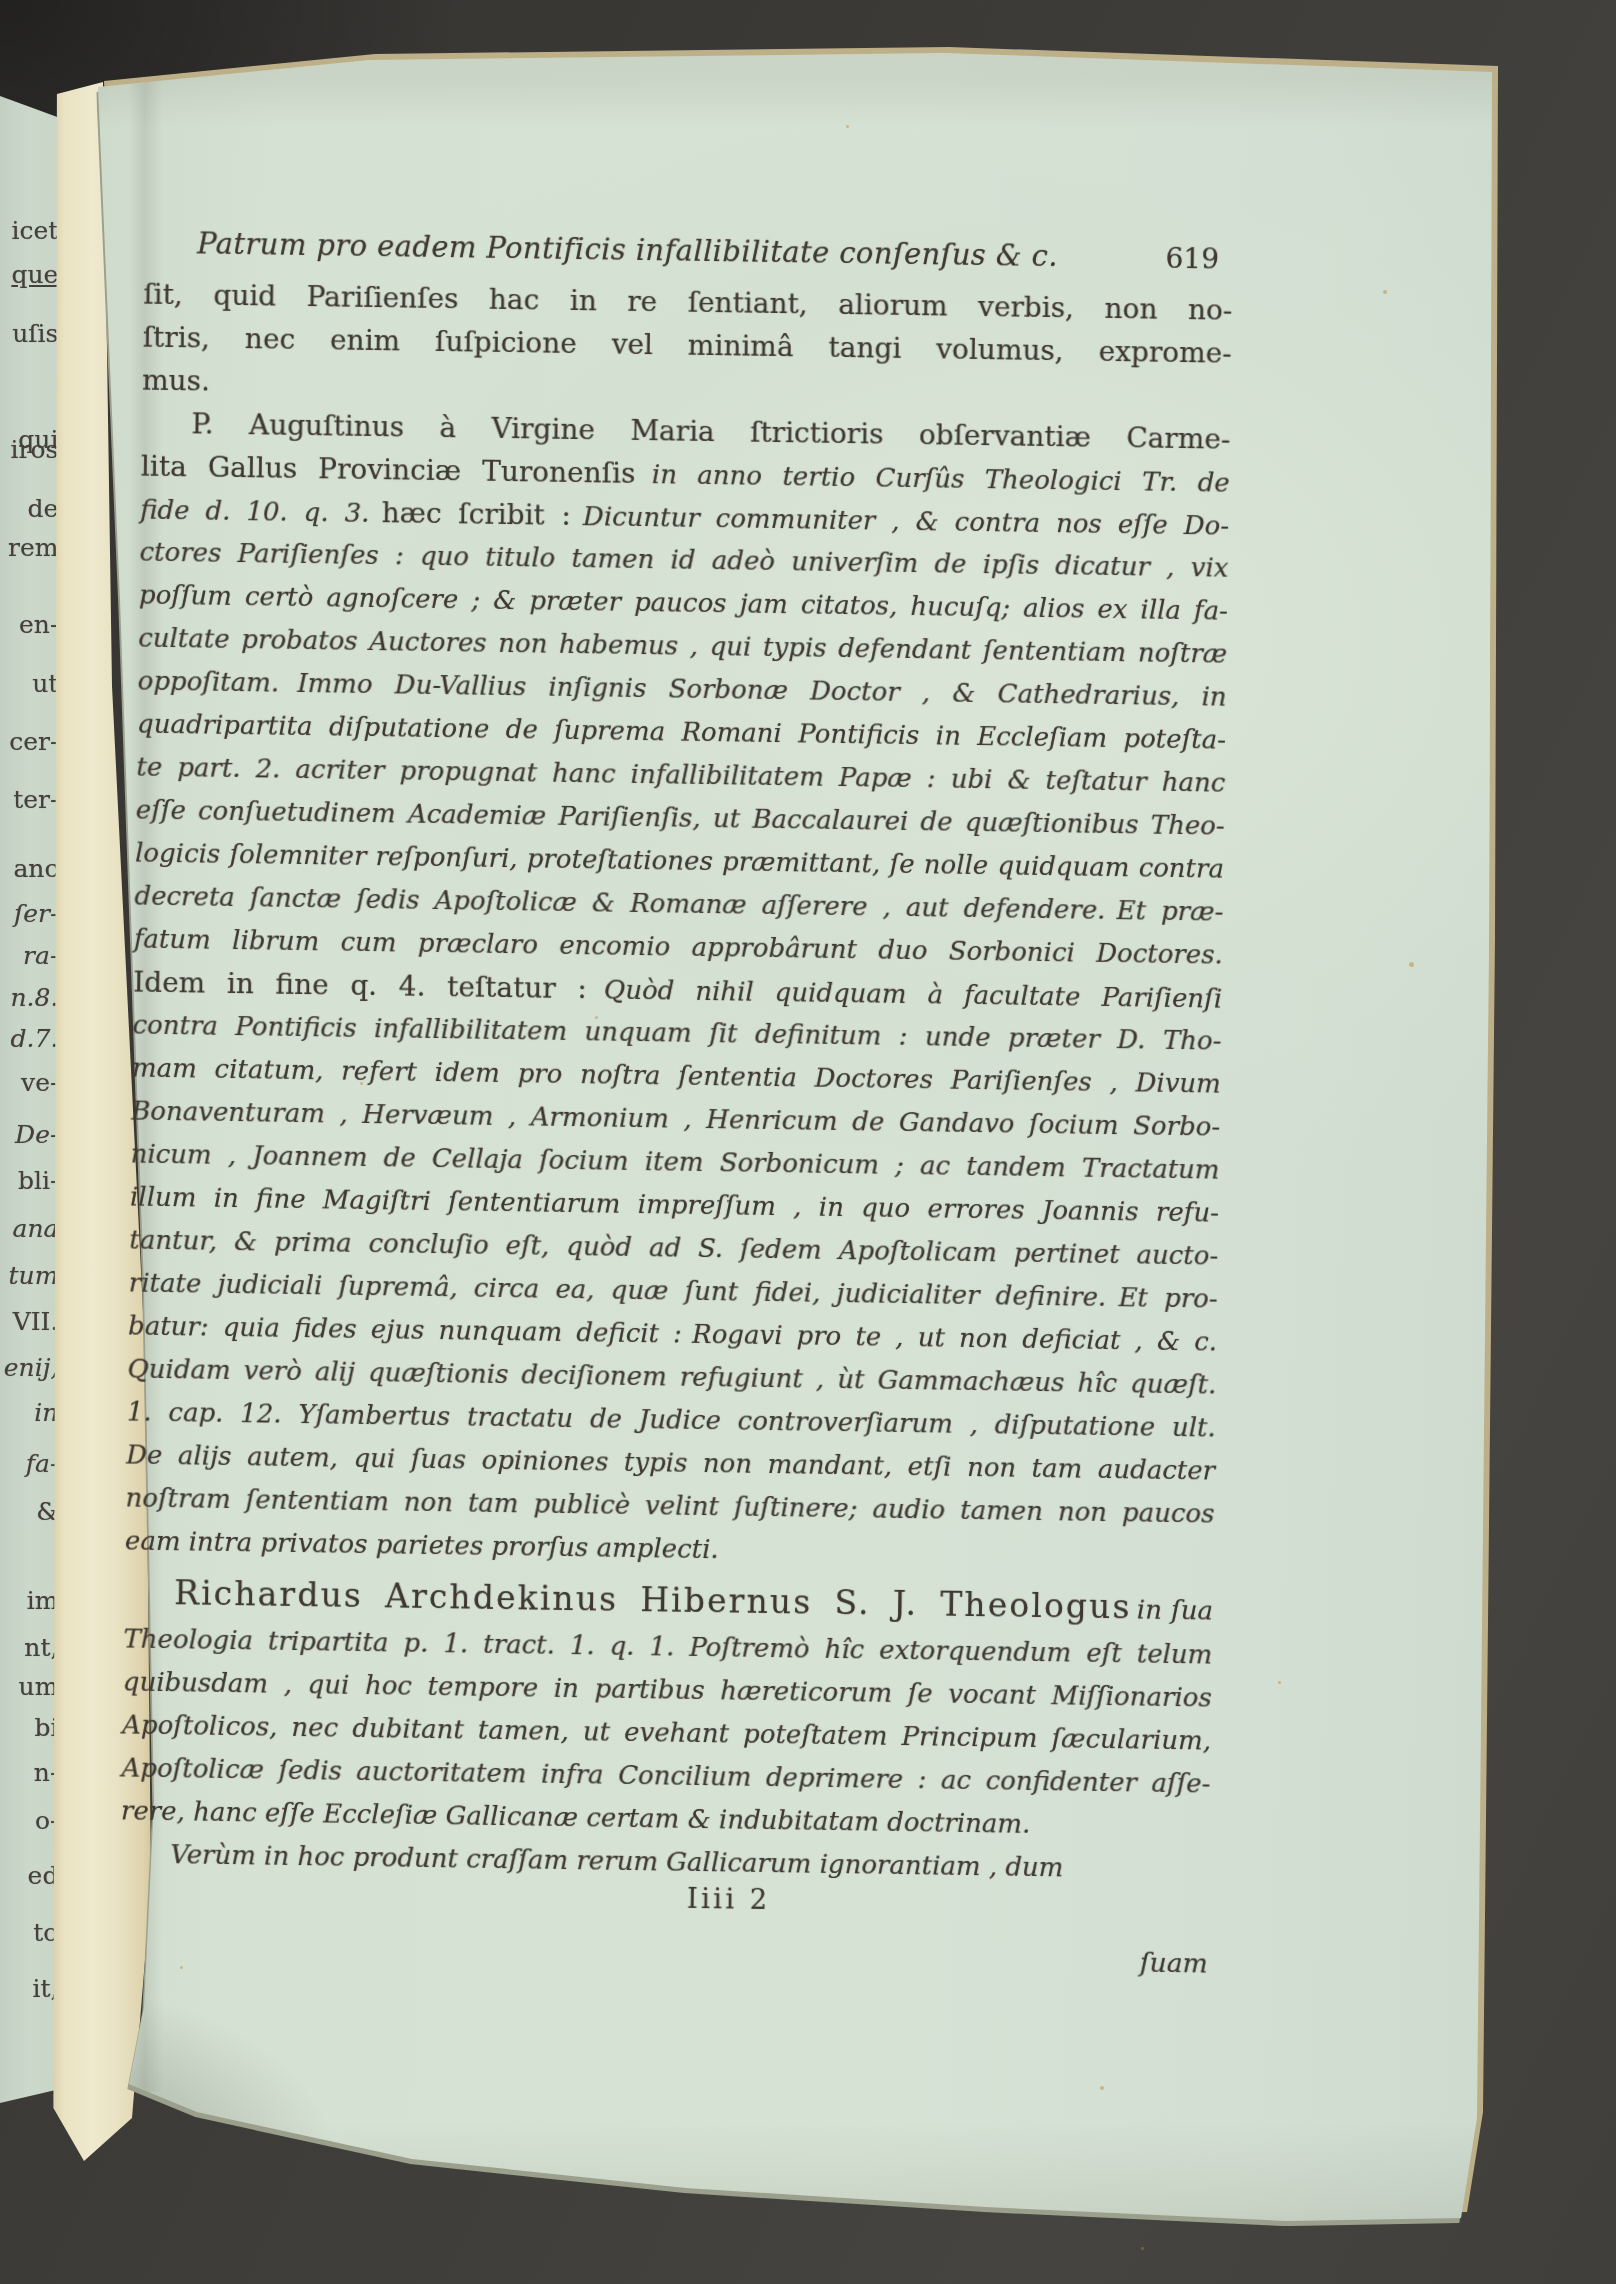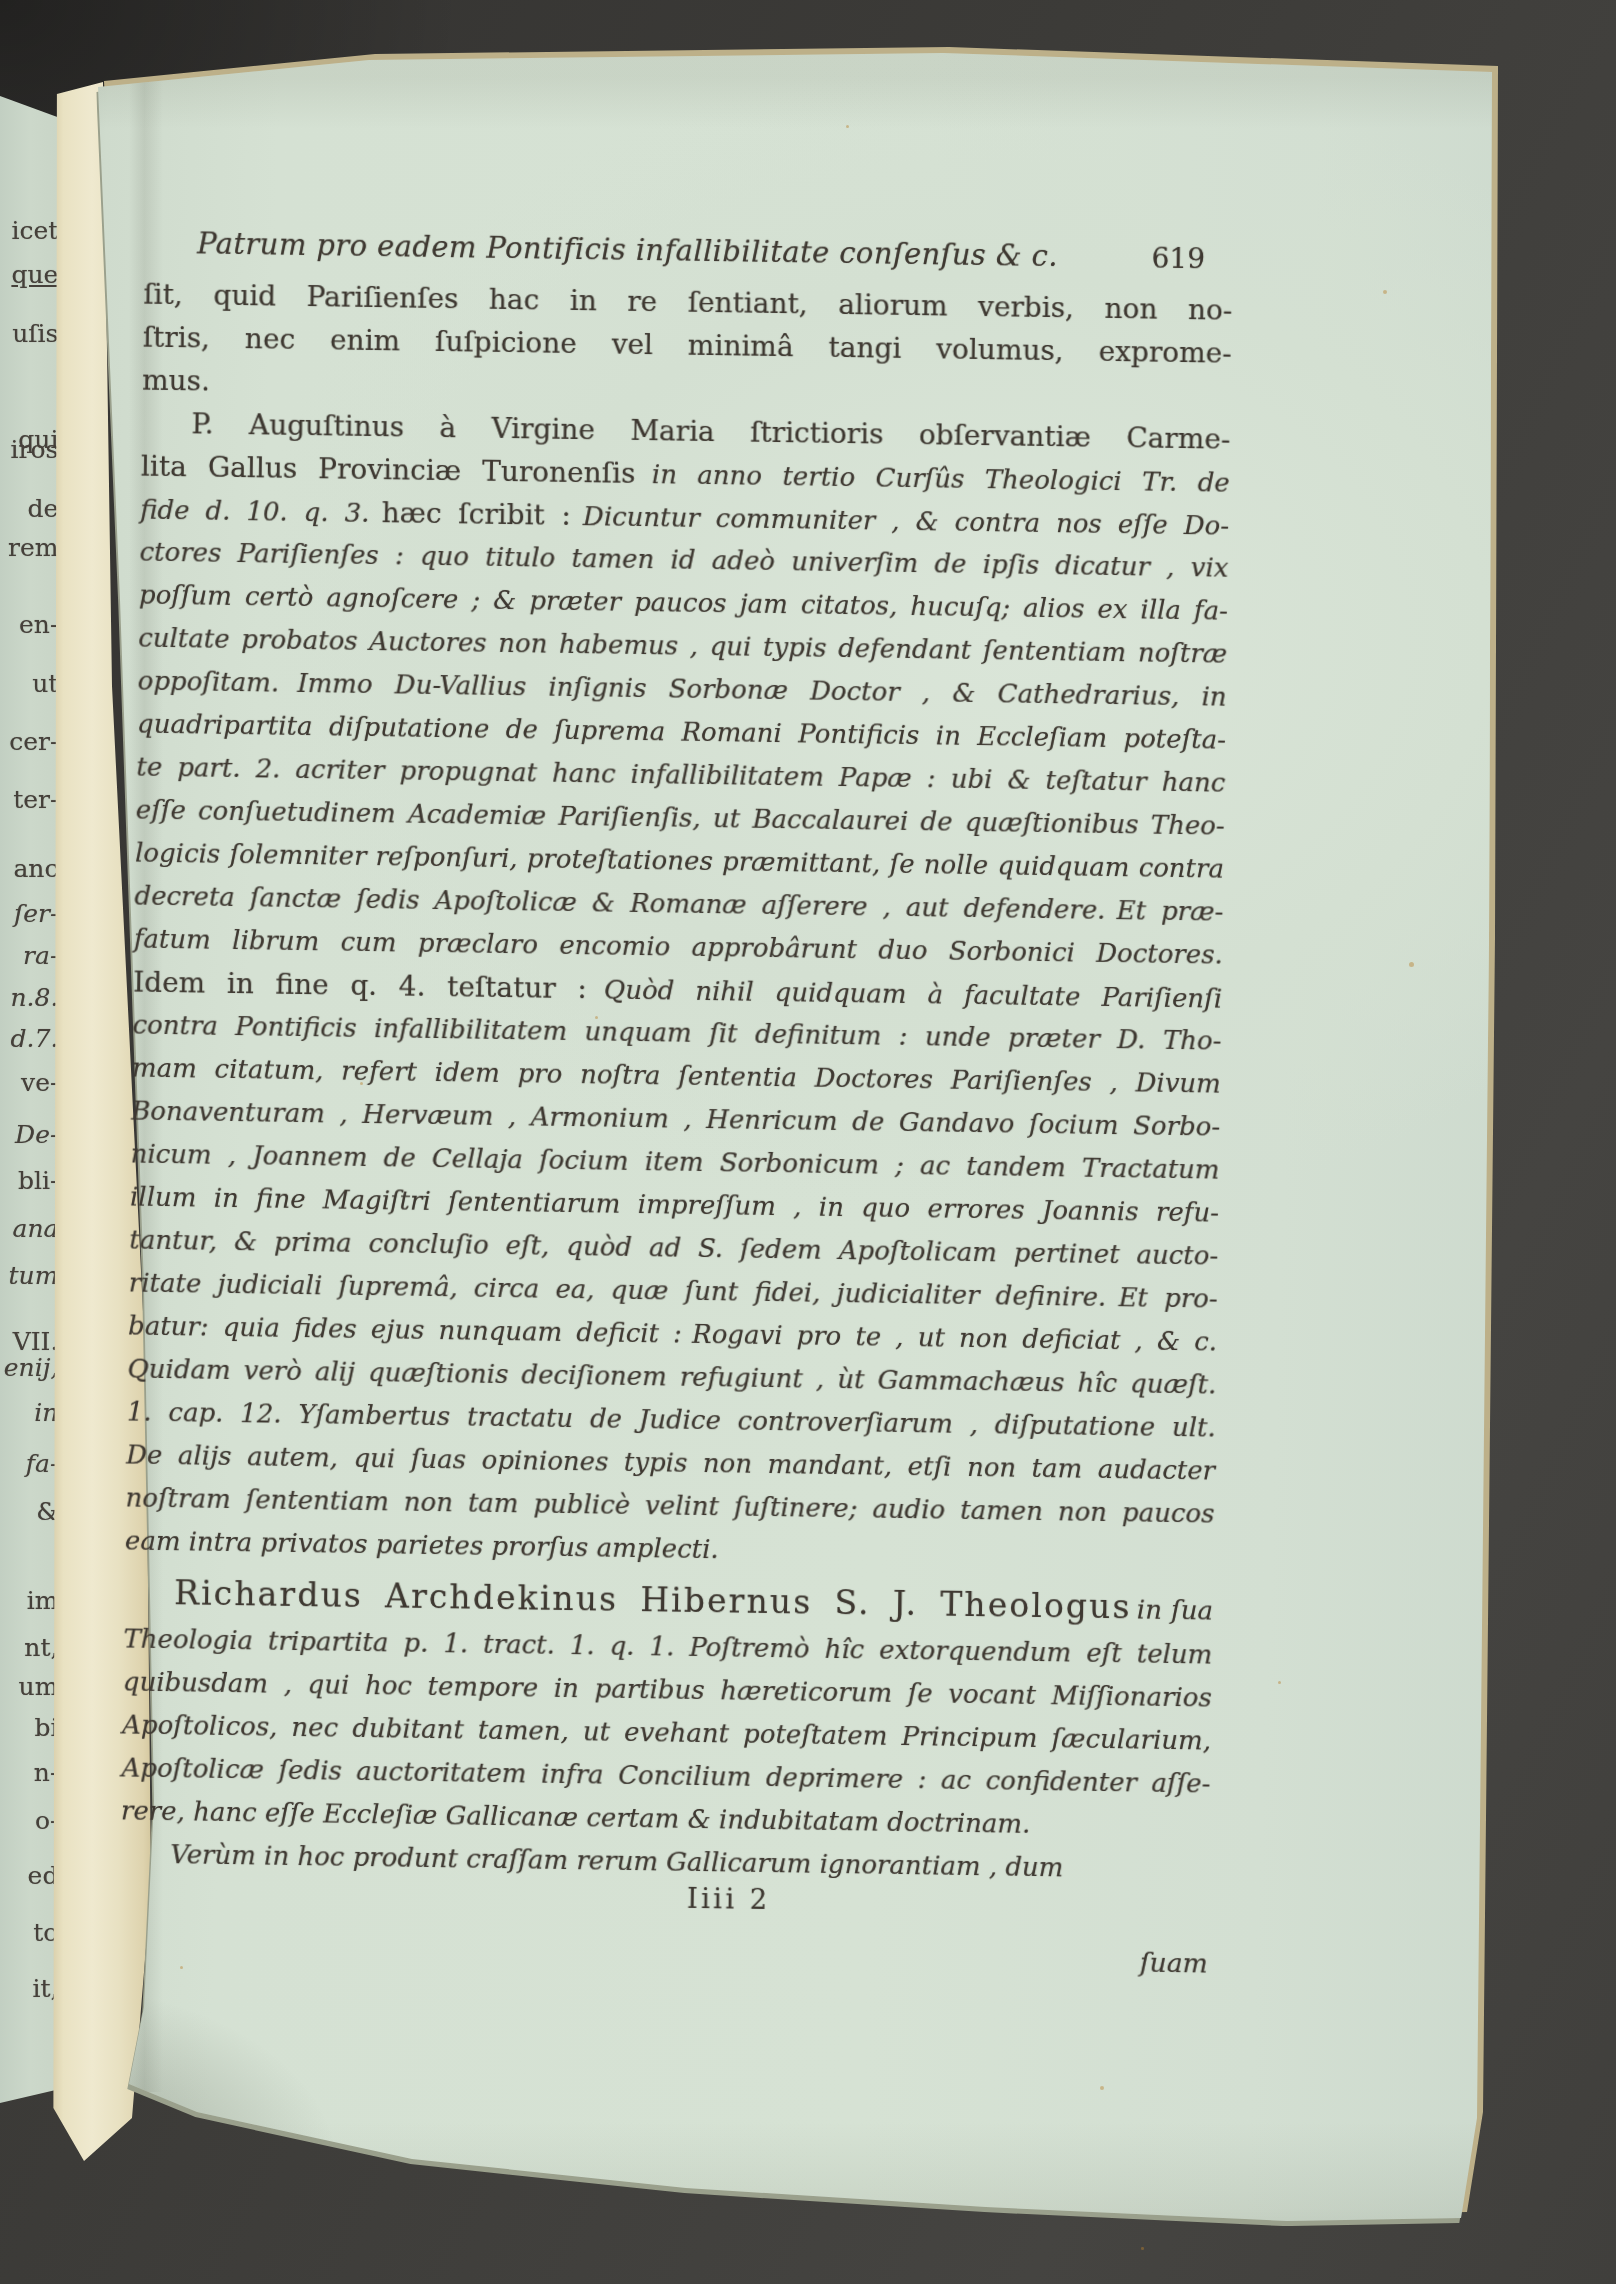--- a/index.html
+++ b/index.html
@@ -57,21 +57,21 @@
     filter:blur(0.2px);
     color:#3e3831;
   }
   #running-header{
     position:absolute;left:144px;top:226px;width:1089px;
     display:flex;align-items:baseline;
   }
   #header-title{font-style:italic;font-size:29px;padding-left:53px;letter-spacing:0.4px;
     text-shadow:0 0 0.9px rgba(62,56,49,.55);}
   #header-spacer{flex:1;}
-  #page-number{font-size:28px;margin-right:28px;text-shadow:0 0 0.9px rgba(62,56,49,.55);}
+  #page-number{font-size:28px;margin-right:14px;text-shadow:0 0 0.9px rgba(62,56,49,.55);}
   #text-block{position:absolute;left:144px;top:273px;width:1089px;}
   .line{
     height:43px;line-height:43px;
     text-align:justify;text-align-last:justify;
     text-shadow:0 0 0.9px rgba(62,56,49,.5);
   }
   .line.last{text-align-last:left;}
   .line.indent{text-indent:50px;}
   .line.lead{margin-top:5.1px;height:50px;line-height:50px;}
   .seg{white-space:normal;}
@@ -110,21 +110,21 @@
       <span class="frag" style="top: 856px;">anc</span>
       <span class="frag it" style="top: 901px;">ſer-</span>
       <span class="frag it" style="top: 943px;">ra-</span>
       <span class="frag it" style="top: 985px;">n.8.</span>
       <span class="frag it" style="top: 1026px;">d.7.</span>
       <span class="frag" style="top: 1070px;">ve-</span>
       <span class="frag it" style="top: 1122px;">De-</span>
       <span class="frag" style="top: 1168px;">bli-</span>
       <span class="frag it" style="top: 1216px;">ana</span>
       <span class="frag it" style="top: 1263px;">tum</span>
-      <span class="frag" style="top: 1309px; margin-top: 20px;">VII.</span>
+      <span class="frag" style="top: 1309px;">VII.</span>
       <span class="frag it" style="top: 1355px;">enij,</span>
       <span class="frag it" style="top: 1400px;">in</span>
       <span class="frag it" style="top: 1451px;">fa-</span>
       <span class="frag" style="top: 1499px;">&amp;</span>
       <span class="frag" style="top: 1588px;">im</span>
       <span class="frag" style="top: 1635px;">nt,</span>
       <span class="frag" style="top: 1674px;">um</span>
       <span class="frag" style="top: 1715px;">bi</span>
       <span class="frag" style="top: 1760px;">n-</span>
       <span class="frag" style="top: 1808px;">o-</span>

